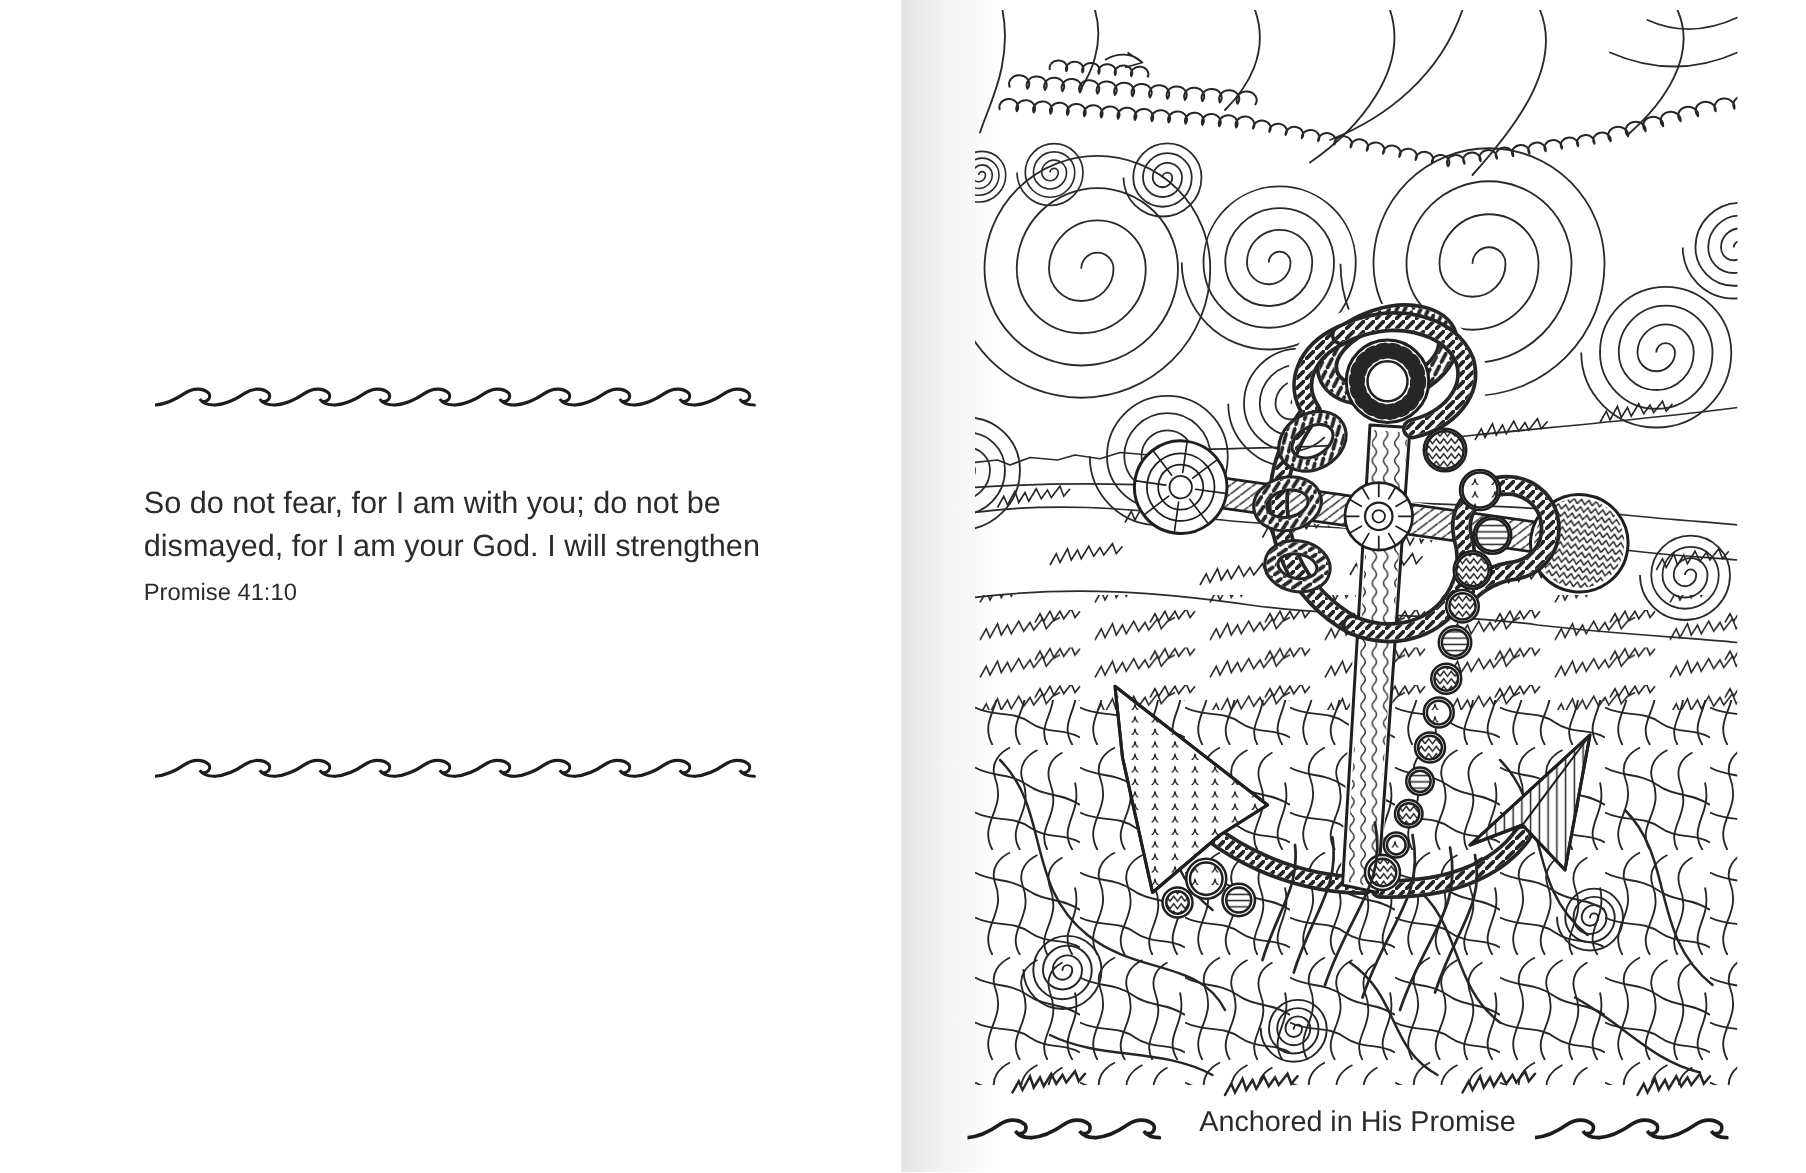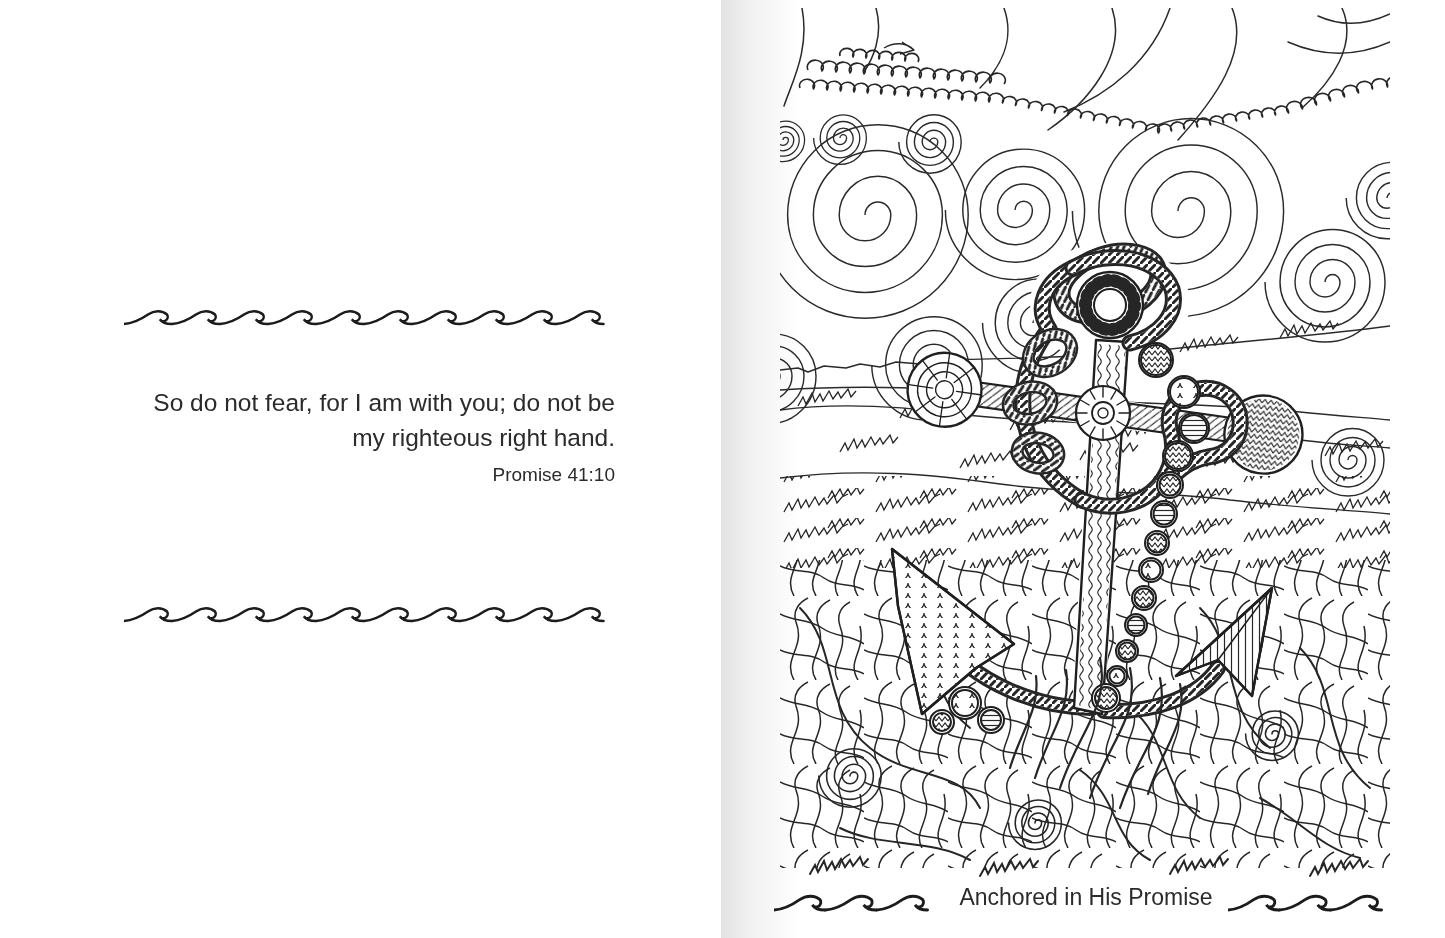--- a/index.html
+++ b/index.html
@@ -1,21 +1,21 @@
 <!DOCTYPE html>
 <html><head>
 <meta charset="utf-8">
 <style>
   html,body{margin:0;padding:0;background:#ffffff;}
   .spread{position:relative;width:1445px;height:938px;background:#ffffff;overflow:hidden;
           font-family:"Liberation Sans","DejaVu Sans",sans-serif;color:#2b2b2b;}
   .abs{position:absolute;}
   .gutter{left:721px;top:0;width:80px;height:938px;
           background:linear-gradient(to right,#e3e3e3 0%,#f2f2f2 40%,#ffffff 100%);}
-  .verse-block{left:115px;top:386px;width:500px;text-align:right;}
+  .verse-block{left:115px;top:386px;width:500px;text-align:left;}
   .verse-line{font-size:24.5px;line-height:34.5px;white-space:nowrap;}
   .verse-ref{font-size:19px;line-height:26px;margin-top:7px;}
   .divider{left:124px;width:482px;height:30px;}
   .div-top{top:304px;}
   .div-bottom{top:601px;}
   .caption{left:958px;top:884px;width:256px;text-align:center;font-size:23px;white-space:nowrap;}
   .orn{top:892px;width:160px;height:26px;}
   .orn-l{left:774px;}
   .orn-r{left:1228px;}
   svg{display:block;}
@@ -45,21 +45,21 @@
           <use href="#crest" x="240"></use>
         <use href="#crest" x="288"></use>
           <use href="#crest" x="336"></use>
           <use href="#crest" x="384"></use>
         <use href="#crest" x="432"></use>
       </g>
     </svg>
 
     <div class="abs verse-block">
       <div class="verse-line">So do not fear, for I am with you; do not be</div>
-      <div class="verse-line">my righteous right hand.</div>
+      <div class="verse-line">dismayed, for I am your God. I will strengthen</div>
       <div class="verse-ref">Promise 41:10</div>
     </div>
 
     <svg class="abs divider div-bottom" viewBox="0 -6 482 24">
       <g stroke-width="2.5">
         <use href="#crest" x="0"></use>
           <use href="#crest" x="48"></use>
           <use href="#crest" x="96"></use>
         <use href="#crest" x="144"></use>
           <use href="#crest" x="192"></use>

